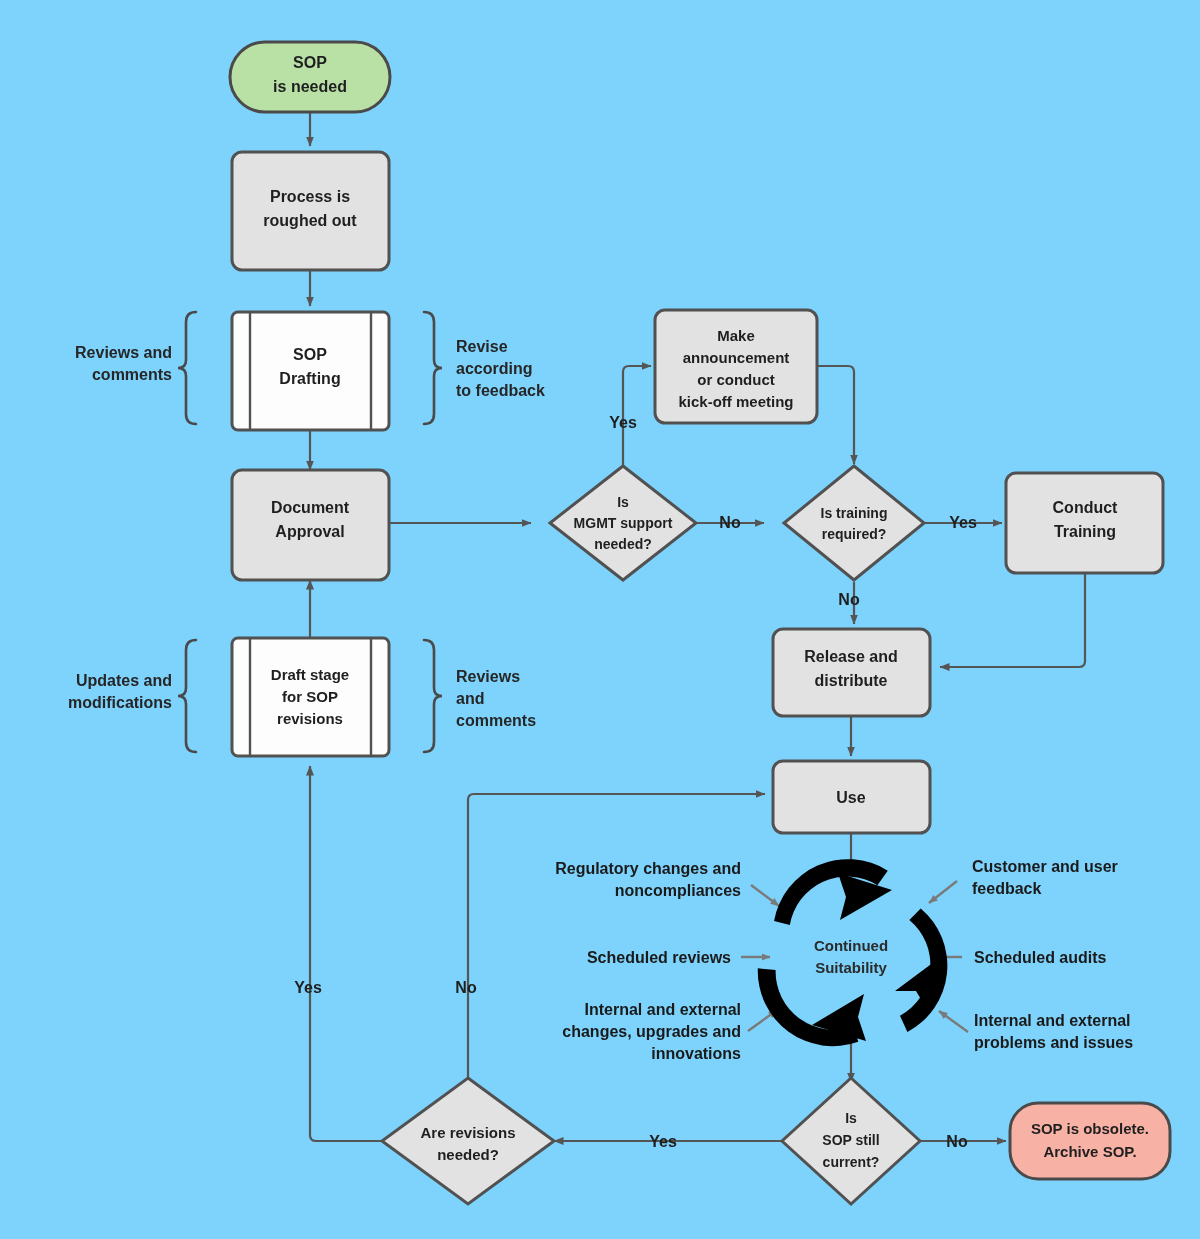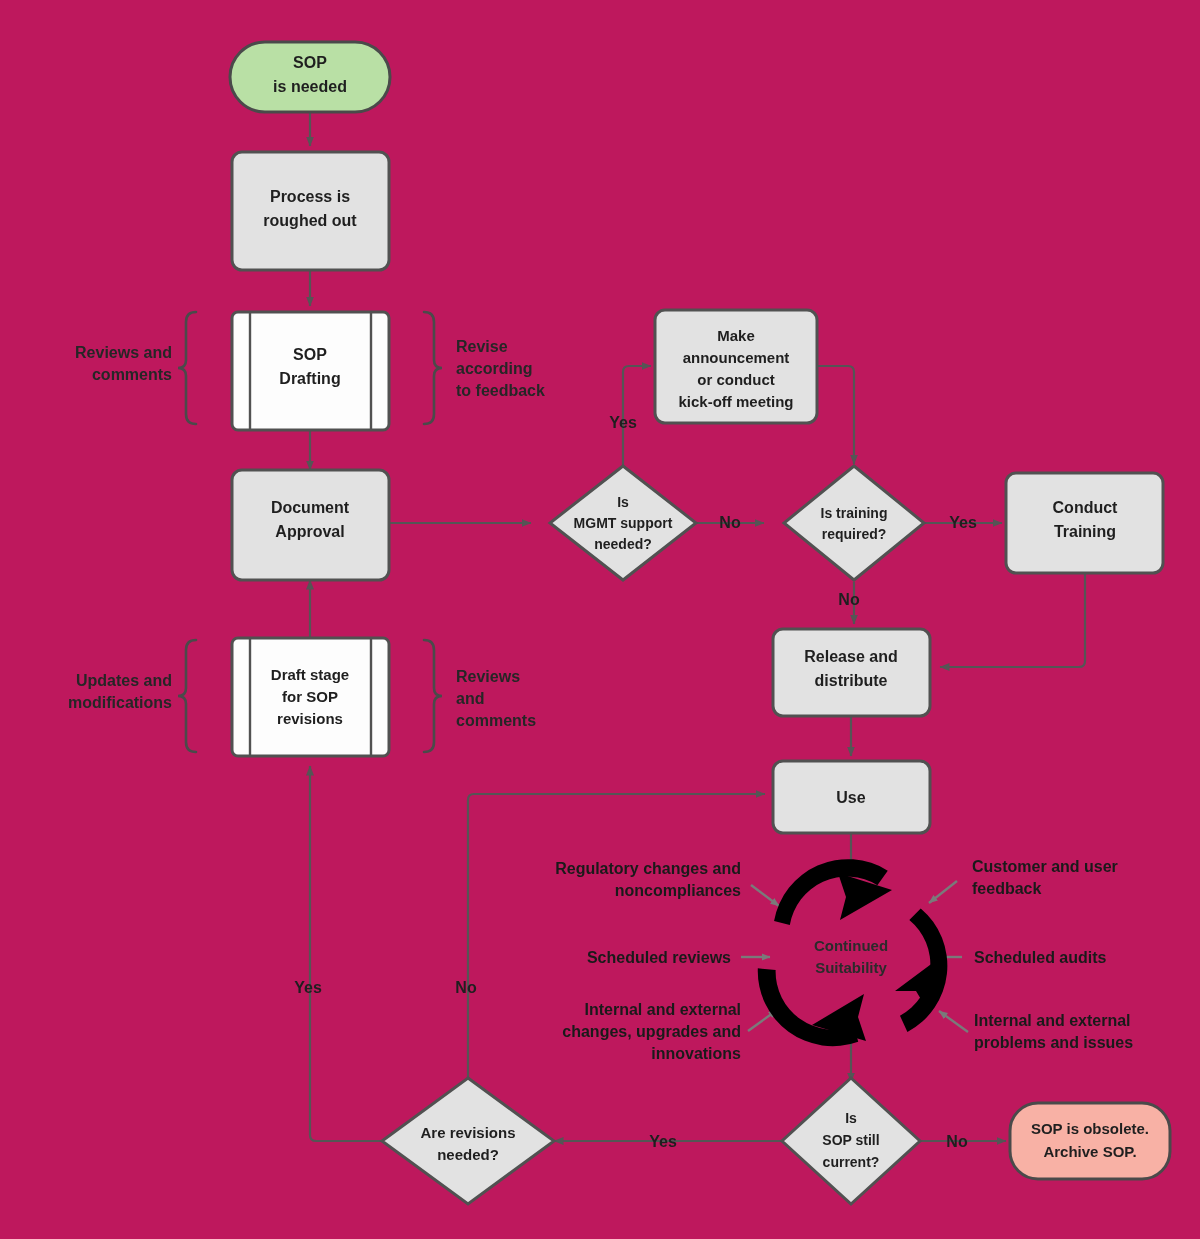--- a/index.html
+++ b/index.html
@@ -7,21 +7,21 @@
     padding: 0;
     background: #ffffff;
   }
   body {
     font-family: "Liberation Sans", sans-serif;
   }
   #canvas {
     position: relative;
     width: 1200px;
     height: 1239px;
-    background: #be185d;
+    background: #7dd3fc;
     overflow: hidden;
   }
   svg.layer {
     position: absolute;
     left: 0;
     top: 0;
     width: 1200px;
     height: 1239px;
     overflow: visible;
   }

